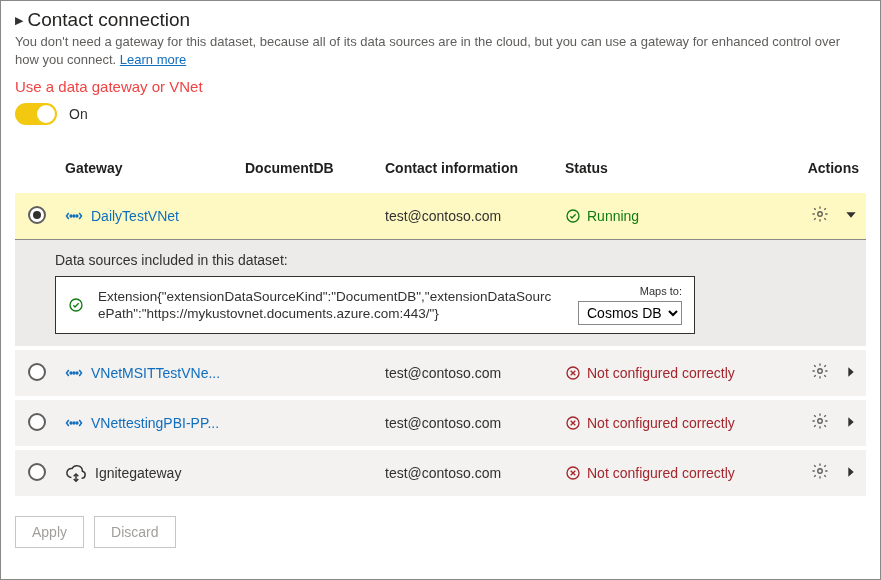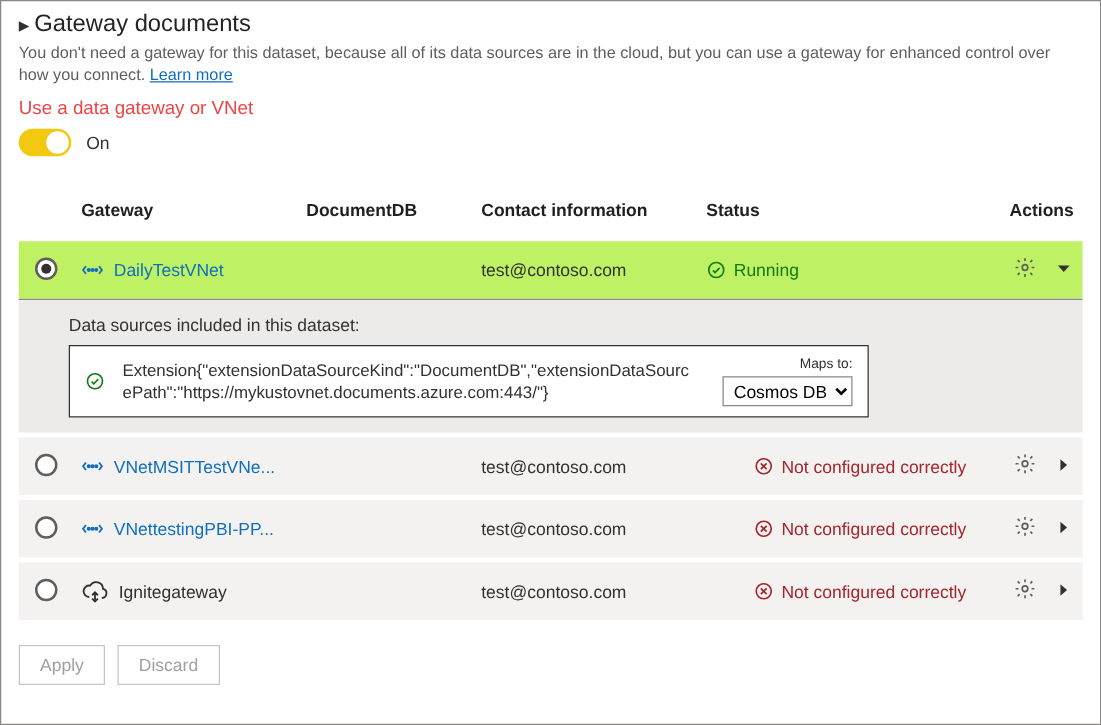--- a/index.html
+++ b/index.html
@@ -59,39 +59,39 @@
 
   .grid { width: 100%; }
   .row {
     display: grid;
     grid-template-columns: 44px 180px 140px 180px 220px 90px;
     align-items: center;
     min-height: 50px;
   }
   .row.header { font-weight: 600; color: #201f1e; height: 44px; }
   .row.body { background: #f3f2f1; border-bottom: 4px solid #fff; }
-  .row.body.selected { background: #bef264; }
+  .row.body.selected { background: #fef9c3; }
   .cell { padding: 6px 6px; }
   .cell.actions { text-align: right; display:flex; justify-content:flex-end; align-items:center; gap:14px; padding-right:10px;}
 
   .radio {
     width: 18px; height: 18px; border-radius: 50%;
     border: 2px solid #605e5c; display: inline-block;
     position: relative; background: #fff;
   }
   .radio.checked::after {
     content: ""; position: absolute; top: 3px; left: 3px;
     width: 8px; height: 8px; border-radius: 50%; background: #323130;
   }
 
   .gw-name { display: flex; align-items: center; gap: 8px; color: #106ebe; }
   .gw-name.on-prem { color: #323130; }
   .status { display: flex; align-items: center; gap: 6px; }
   .status.ok { color: #107c10; }
-  .status.bad { color: #a4262c; justify-content: flex-end; }
+  .status.bad { color: #a4262c; }
   .gear { color: #605e5c; font-size: 18px; cursor: pointer; }
   .chev { color: #323130; cursor: pointer; }
 
   .expanded {
     background: #edebe9;
     padding: 6px 20px 12px 40px;
     border-top: 1px solid #8a8886;
     margin-top: -4px;
     margin-bottom: 4px;
   }
@@ -125,21 +125,21 @@
   svg.icon.sm { width: 16px; height: 16px; }
   svg.icon.lg { width: 22px; height: 22px; }
 </style>
 </head>
 <body>
 
 <div class="frame">
 
   <div class="section-header">
     <span class="caret">▶</span>
-    <h2>Gateway documents</h2>
+    <h2>Contact connection</h2>
   </div>
 
   <p class="desc">
     <span>You don't need a gateway for this dataset, because all of its data sources are in the cloud, but you can use a gateway for enhanced control over how you connect. </span><a href="#">Learn more</a>
   </p>
 
   <div class="subhead">Use a data gateway or VNet</div>
 
   <div class="toggle-row">
     <div class="toggle">

